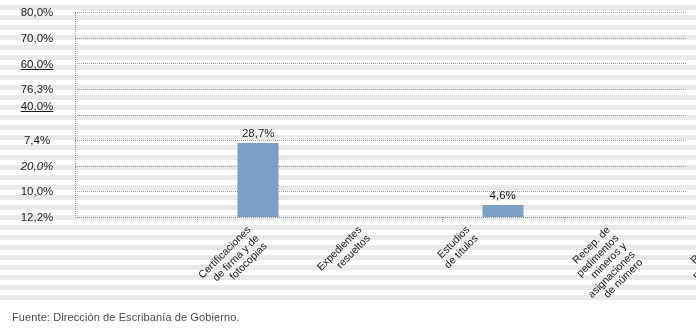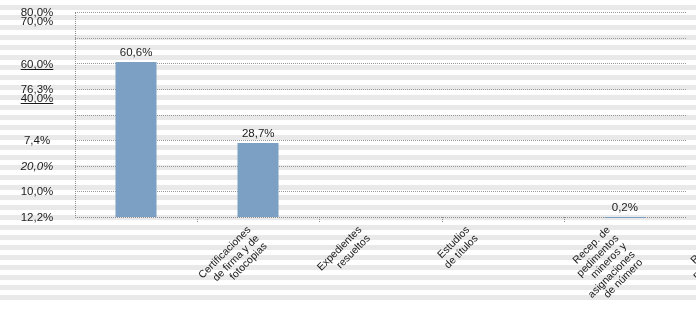--- a/index.html
+++ b/index.html
@@ -186,42 +186,38 @@
     <div class="gridline" style="top: 153.75px; border-top-color: rgb(154, 154, 154);"></div>
     <div class="gridline" style="top: 179.375px; border-top-color: rgb(154, 154, 154);"></div>
     <div class="gridline" style="top: 205px; border-top-color: rgb(154, 154, 154);"></div>
   </div>
 
   <div class="y-axis-line"></div>
   <div class="x-axis-line"></div>
 
   <div class="y-ticks-wrap">
     <div class="y-tick" style="top:0px;">80,0%</div>
-    <div class="y-tick" style="top:9px;">70,0%</div>
+    <div class="y-tick" style="top:26px;">70,0%</div>
     <div class="y-tick" style="top:52px;text-decoration:underline;">60,0%</div>
     <div class="y-tick" style="top:76.875px;">76,3%</div>
-    <div class="y-tick" style="top:86px;text-decoration:underline;">40,0%</div>
+    <div class="y-tick" style="top:94px;text-decoration:underline;">40,0%</div>
     <div class="y-tick" style="top:128.125px;">7,4%</div>
     <div class="y-tick" style="top:153.75px;font-style:italic;">20,0%</div>
     <div class="y-tick" style="top:179.375px;">10,0%</div>
     <div class="y-tick" style="top:205px;">12,2%</div>
   </div>
 
   <div class="bars-layer">
-    <div class="bar-slot" style="left:0px;">
-      <div class="bar-value" style="bottom: 158.287px;">60,6%</div>
-      <div class="bar" style="height: 155.287px; background: rgb(123, 160, 196);"></div>
-    </div>
     <div class="bar-slot" style="left:122.2px;">
       <div class="bar-value" style="bottom: 76.5438px; text-align: right;">28,7%</div>
       <div class="bar" style="height: 73.5438px; background: rgb(123, 160, 196);"></div>
     </div>
-    <div class="bar-slot" style="left:488.8px;">
-      <div class="bar-value" style="bottom: 3.5125px;">0,2%</div>
-      <div class="bar" style="height: 0.5125px; background: rgb(123, 160, 196);"></div>
+    <div class="bar-slot" style="left:366.6px;">
+      <div class="bar-value" style="bottom: 14.7875px;">4,6%</div>
+      <div class="bar" style="height: 11.7875px; background: rgb(123, 160, 196);"></div>
     </div>
   </div>
 
   <div class="x-tick-mark" style="left:197.2px;"></div>
   <div class="x-tick-mark" style="left:319.4px;"></div>
   <div class="x-tick-mark" style="left:441.6px;"></div>
   <div class="x-tick-mark" style="left:563.8px;"></div>
 
   <div class="cat-labels">
     <div class="cat-label" style="left:101.1px;">
@@ -244,14 +240,15 @@
       <span>asignaciones</span>
       <span>de número</span>
     </div>
     <div class="cat-label" style="left:589.9px;">
       <span>Recep. de</span>
       <span>permisos de</span>
 
     </div>
   </div>
 
+  <div class="source-note">Fuente: Dirección de Escribanía de Gobierno.</div>
 
 </div>
 
 </body></html>

